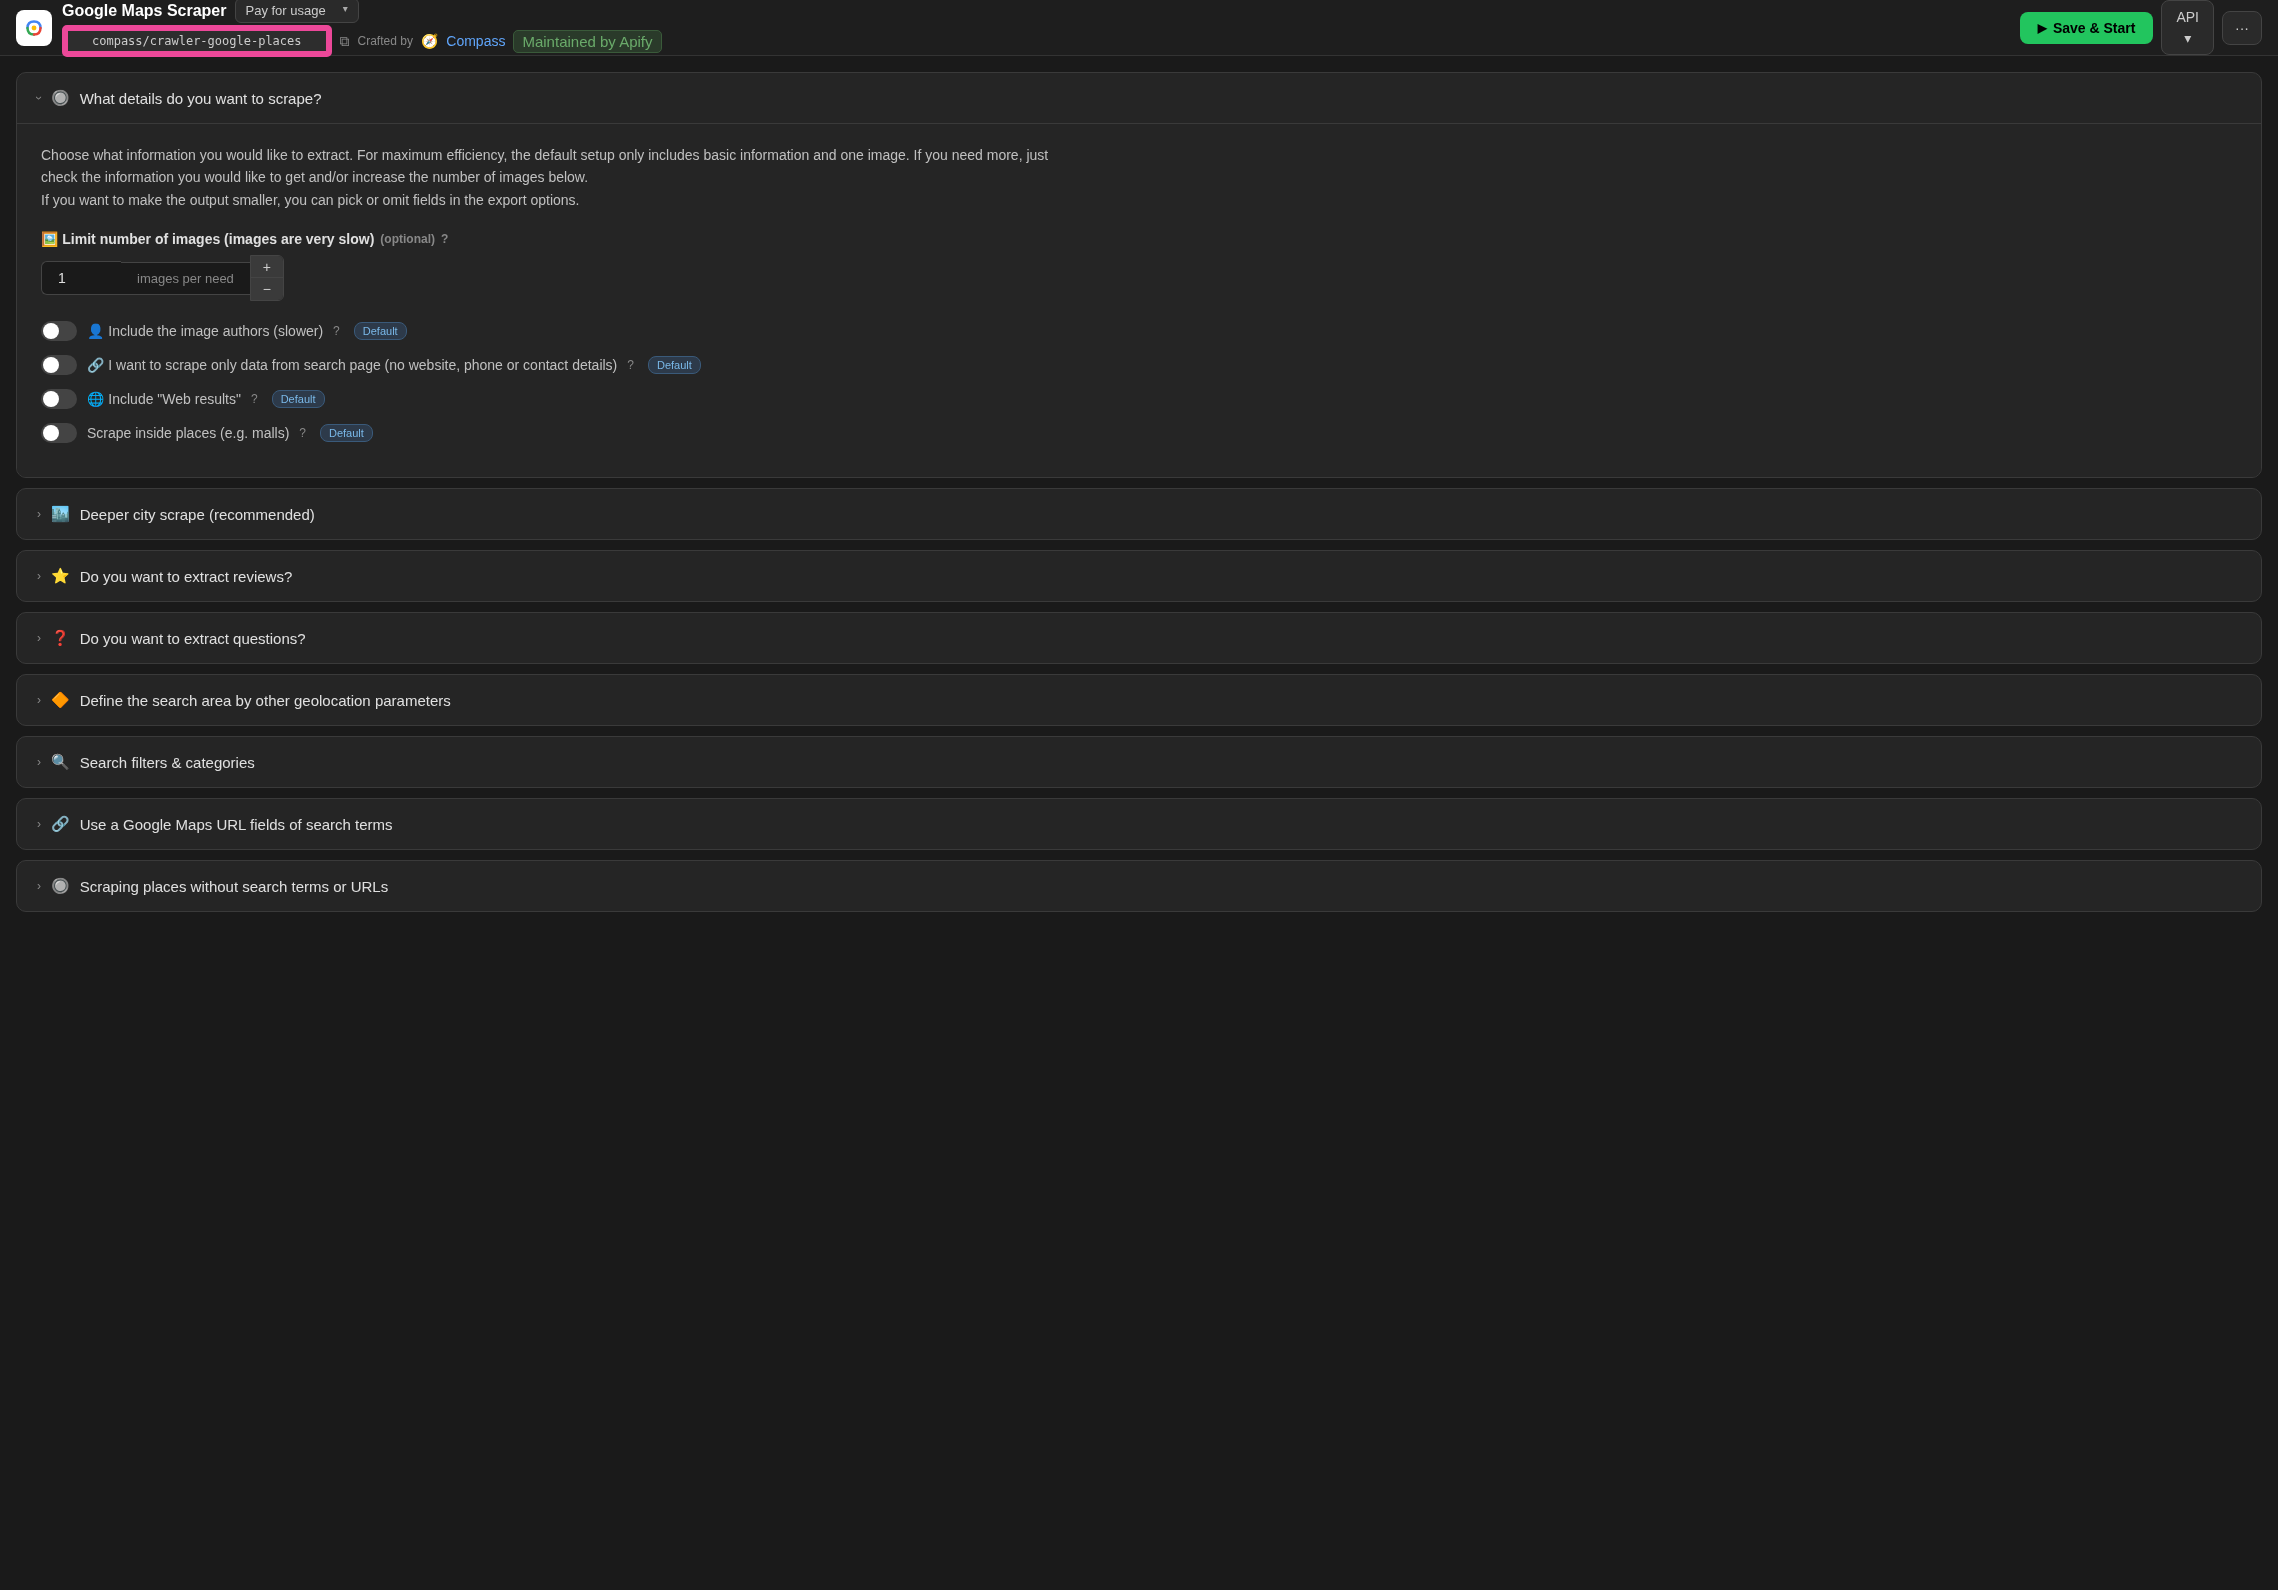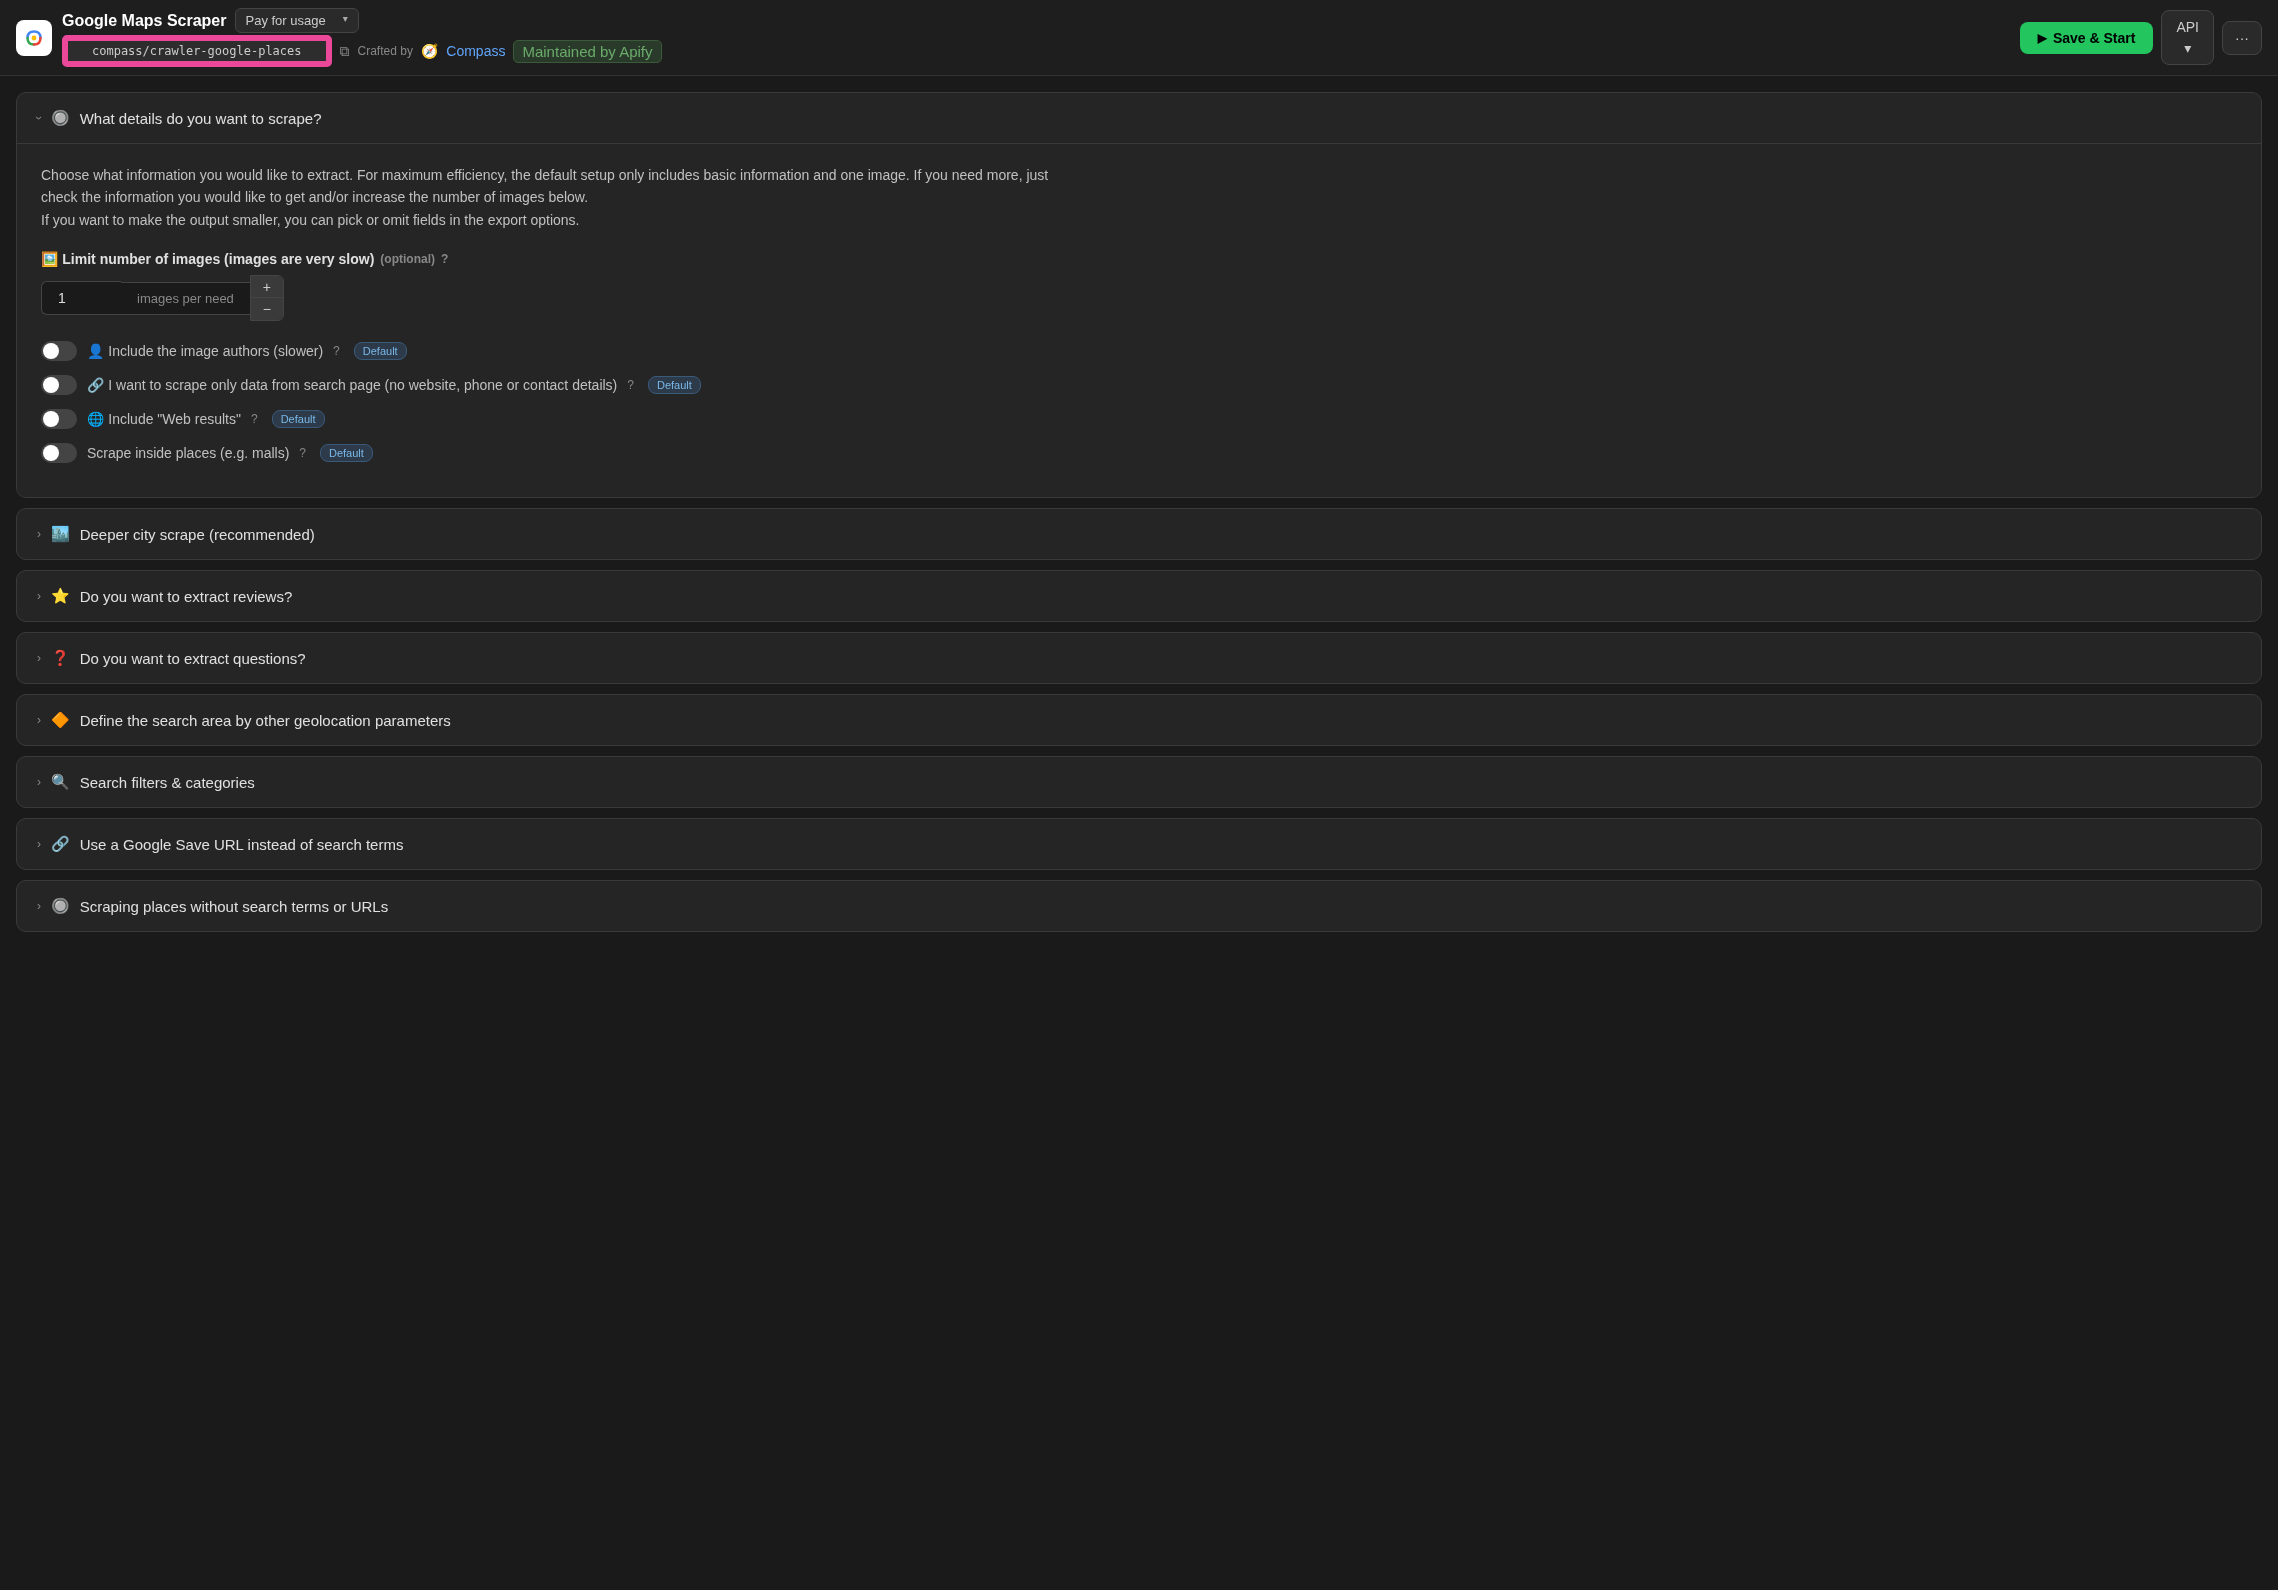--- a/index.html
+++ b/index.html
@@ -11,21 +11,21 @@
       min-height: 100vh;
     }
 
     
     .header {
       background: #1e1e1e;
       border-bottom: 1px solid #333;
       display: flex;
       align-items: center;
       padding: 0 16px;
-      height: 76px;
+      height: 56px;
       gap: 10px;
     }
     .app-logo {
       width: 36px;
       height: 36px;
       border-radius: 8px;
       background: #fff;
       display: flex;
       align-items: center;
       justify-content: center;
@@ -443,21 +443,21 @@
       <span class="chevron-icon">›</span>
       <span>🔍</span>
       <span>Search filters &amp; categories</span>
     </div>
   </div>
 
   <div class="accordion">
     <div class="accordion-header">
       <span class="chevron-icon">›</span>
       <span>🔗</span>
-      <span>Use a Google Save URL instead of search terms</span>
+      <span>Use a Google Maps URL fields of search terms</span>
     </div>
   </div>
 
   <div class="accordion">
     <div class="accordion-header">
       <span class="chevron-icon">›</span>
       <span>🔘</span>
       <span>Scraping places without search terms or URLs</span>
     </div>
   </div>

